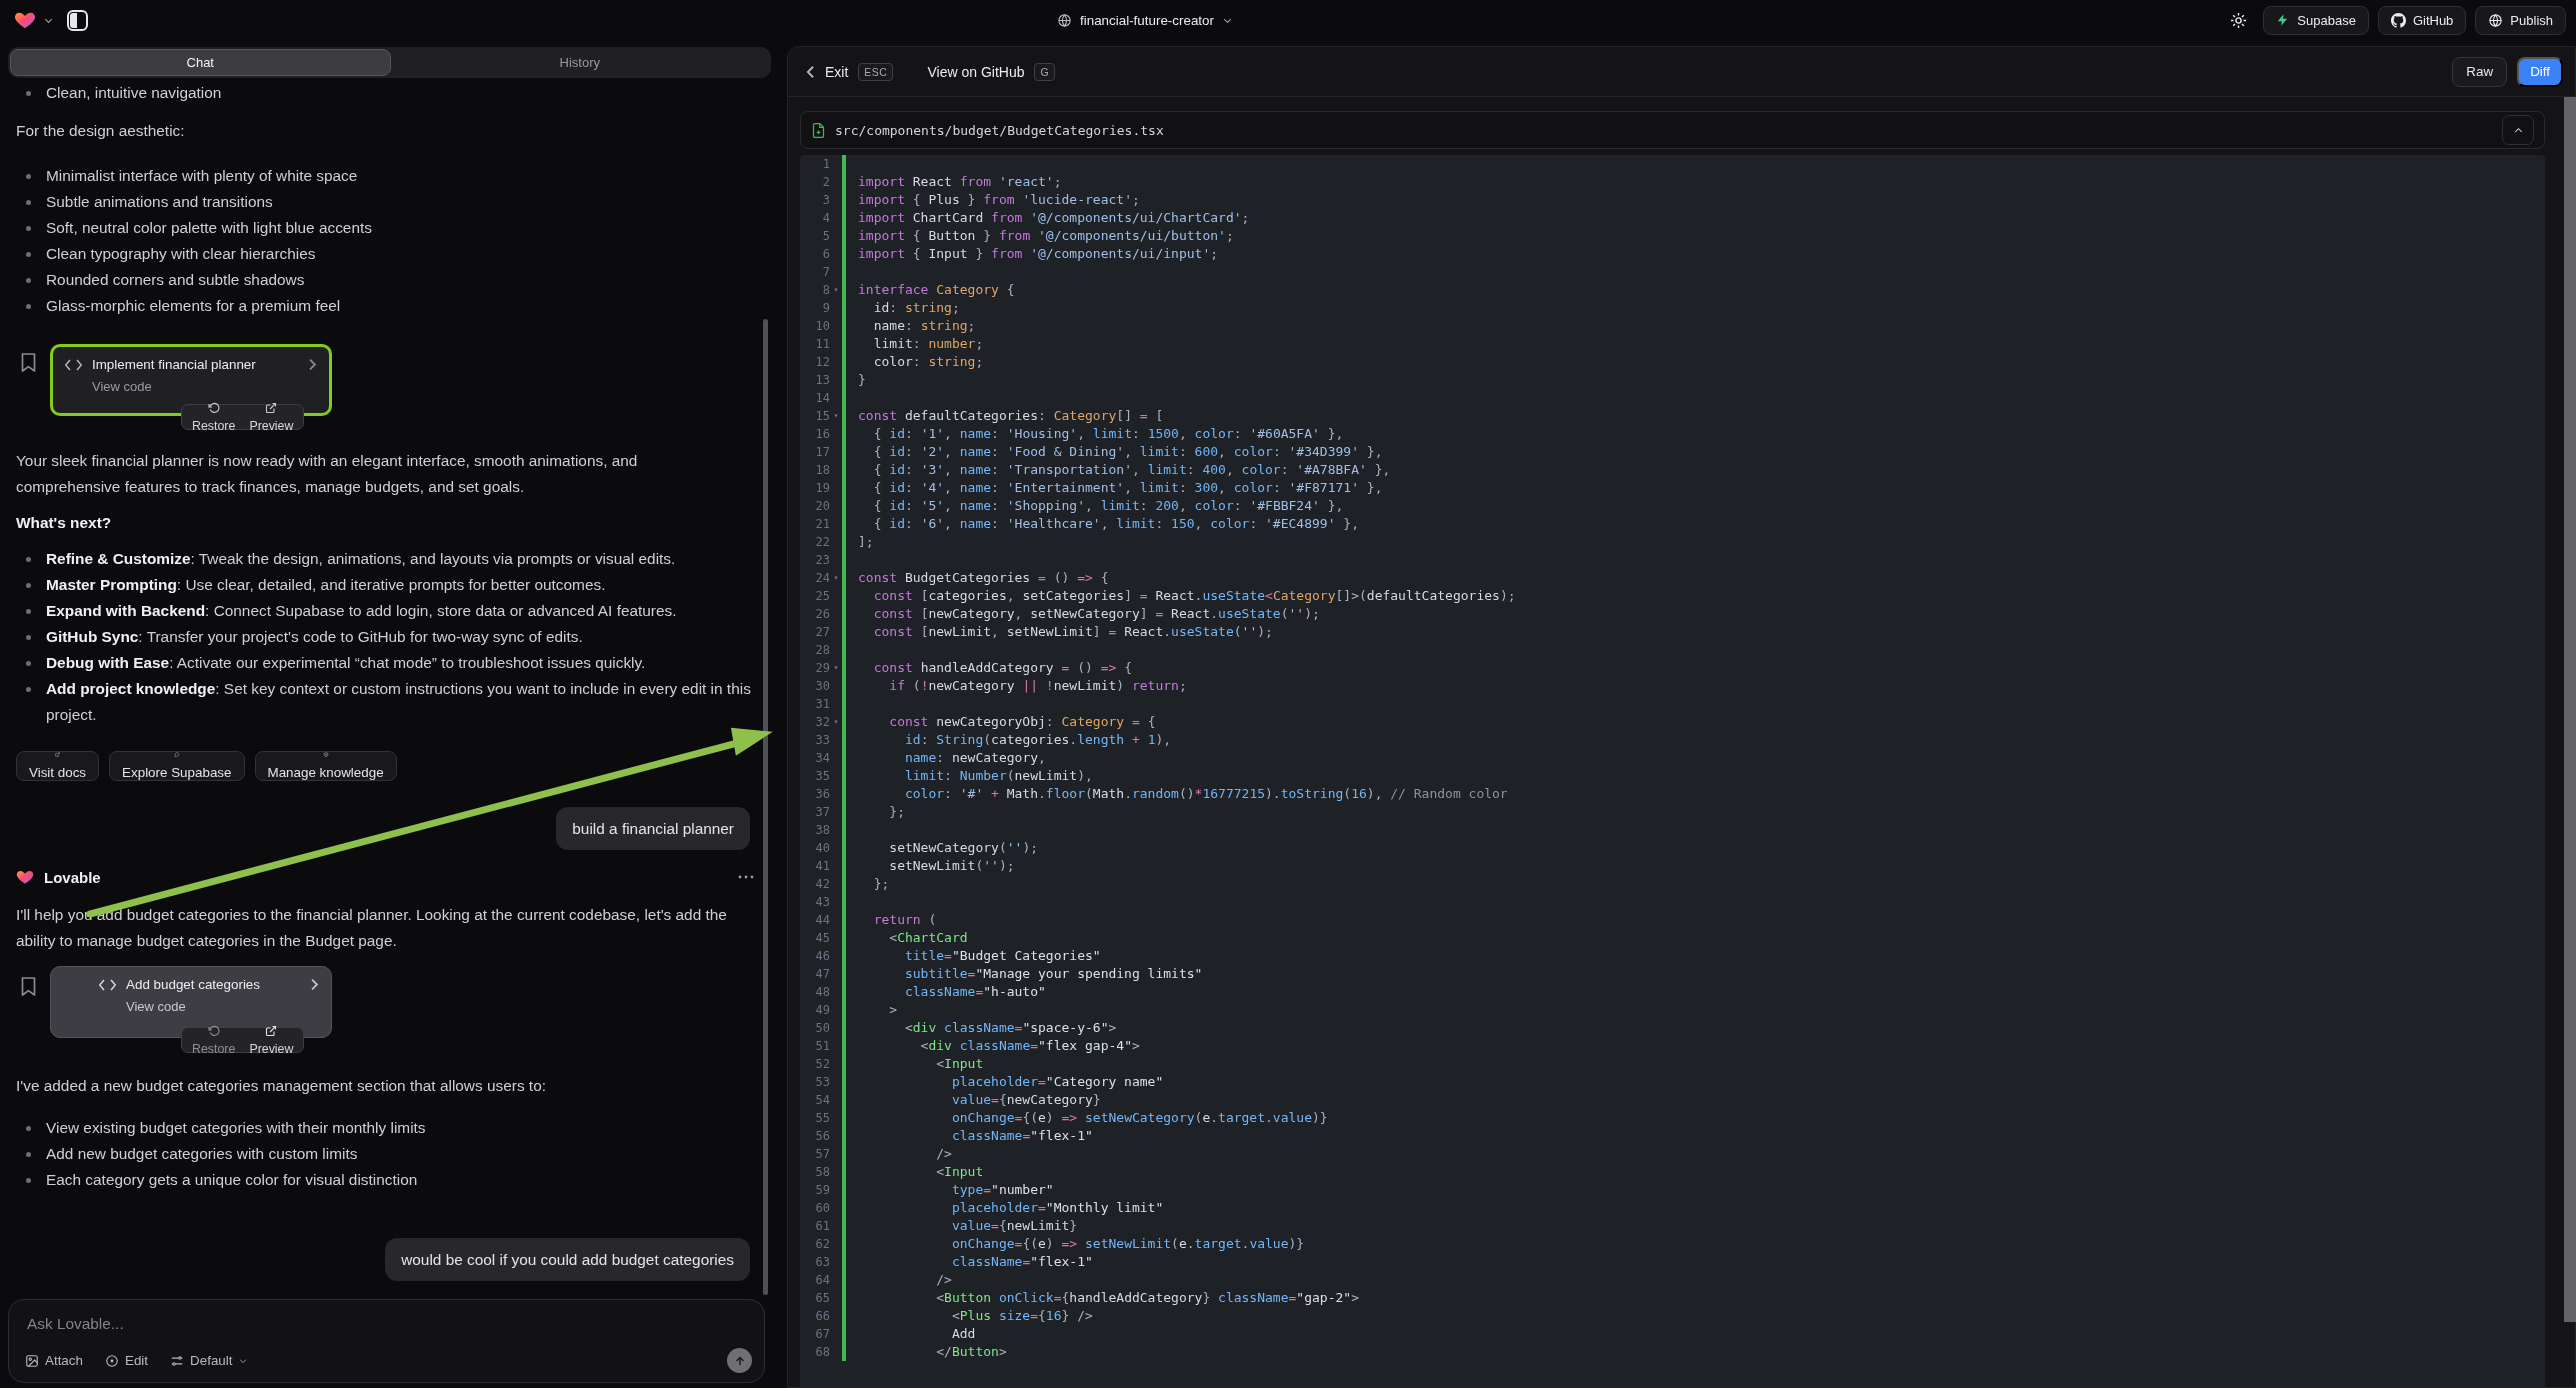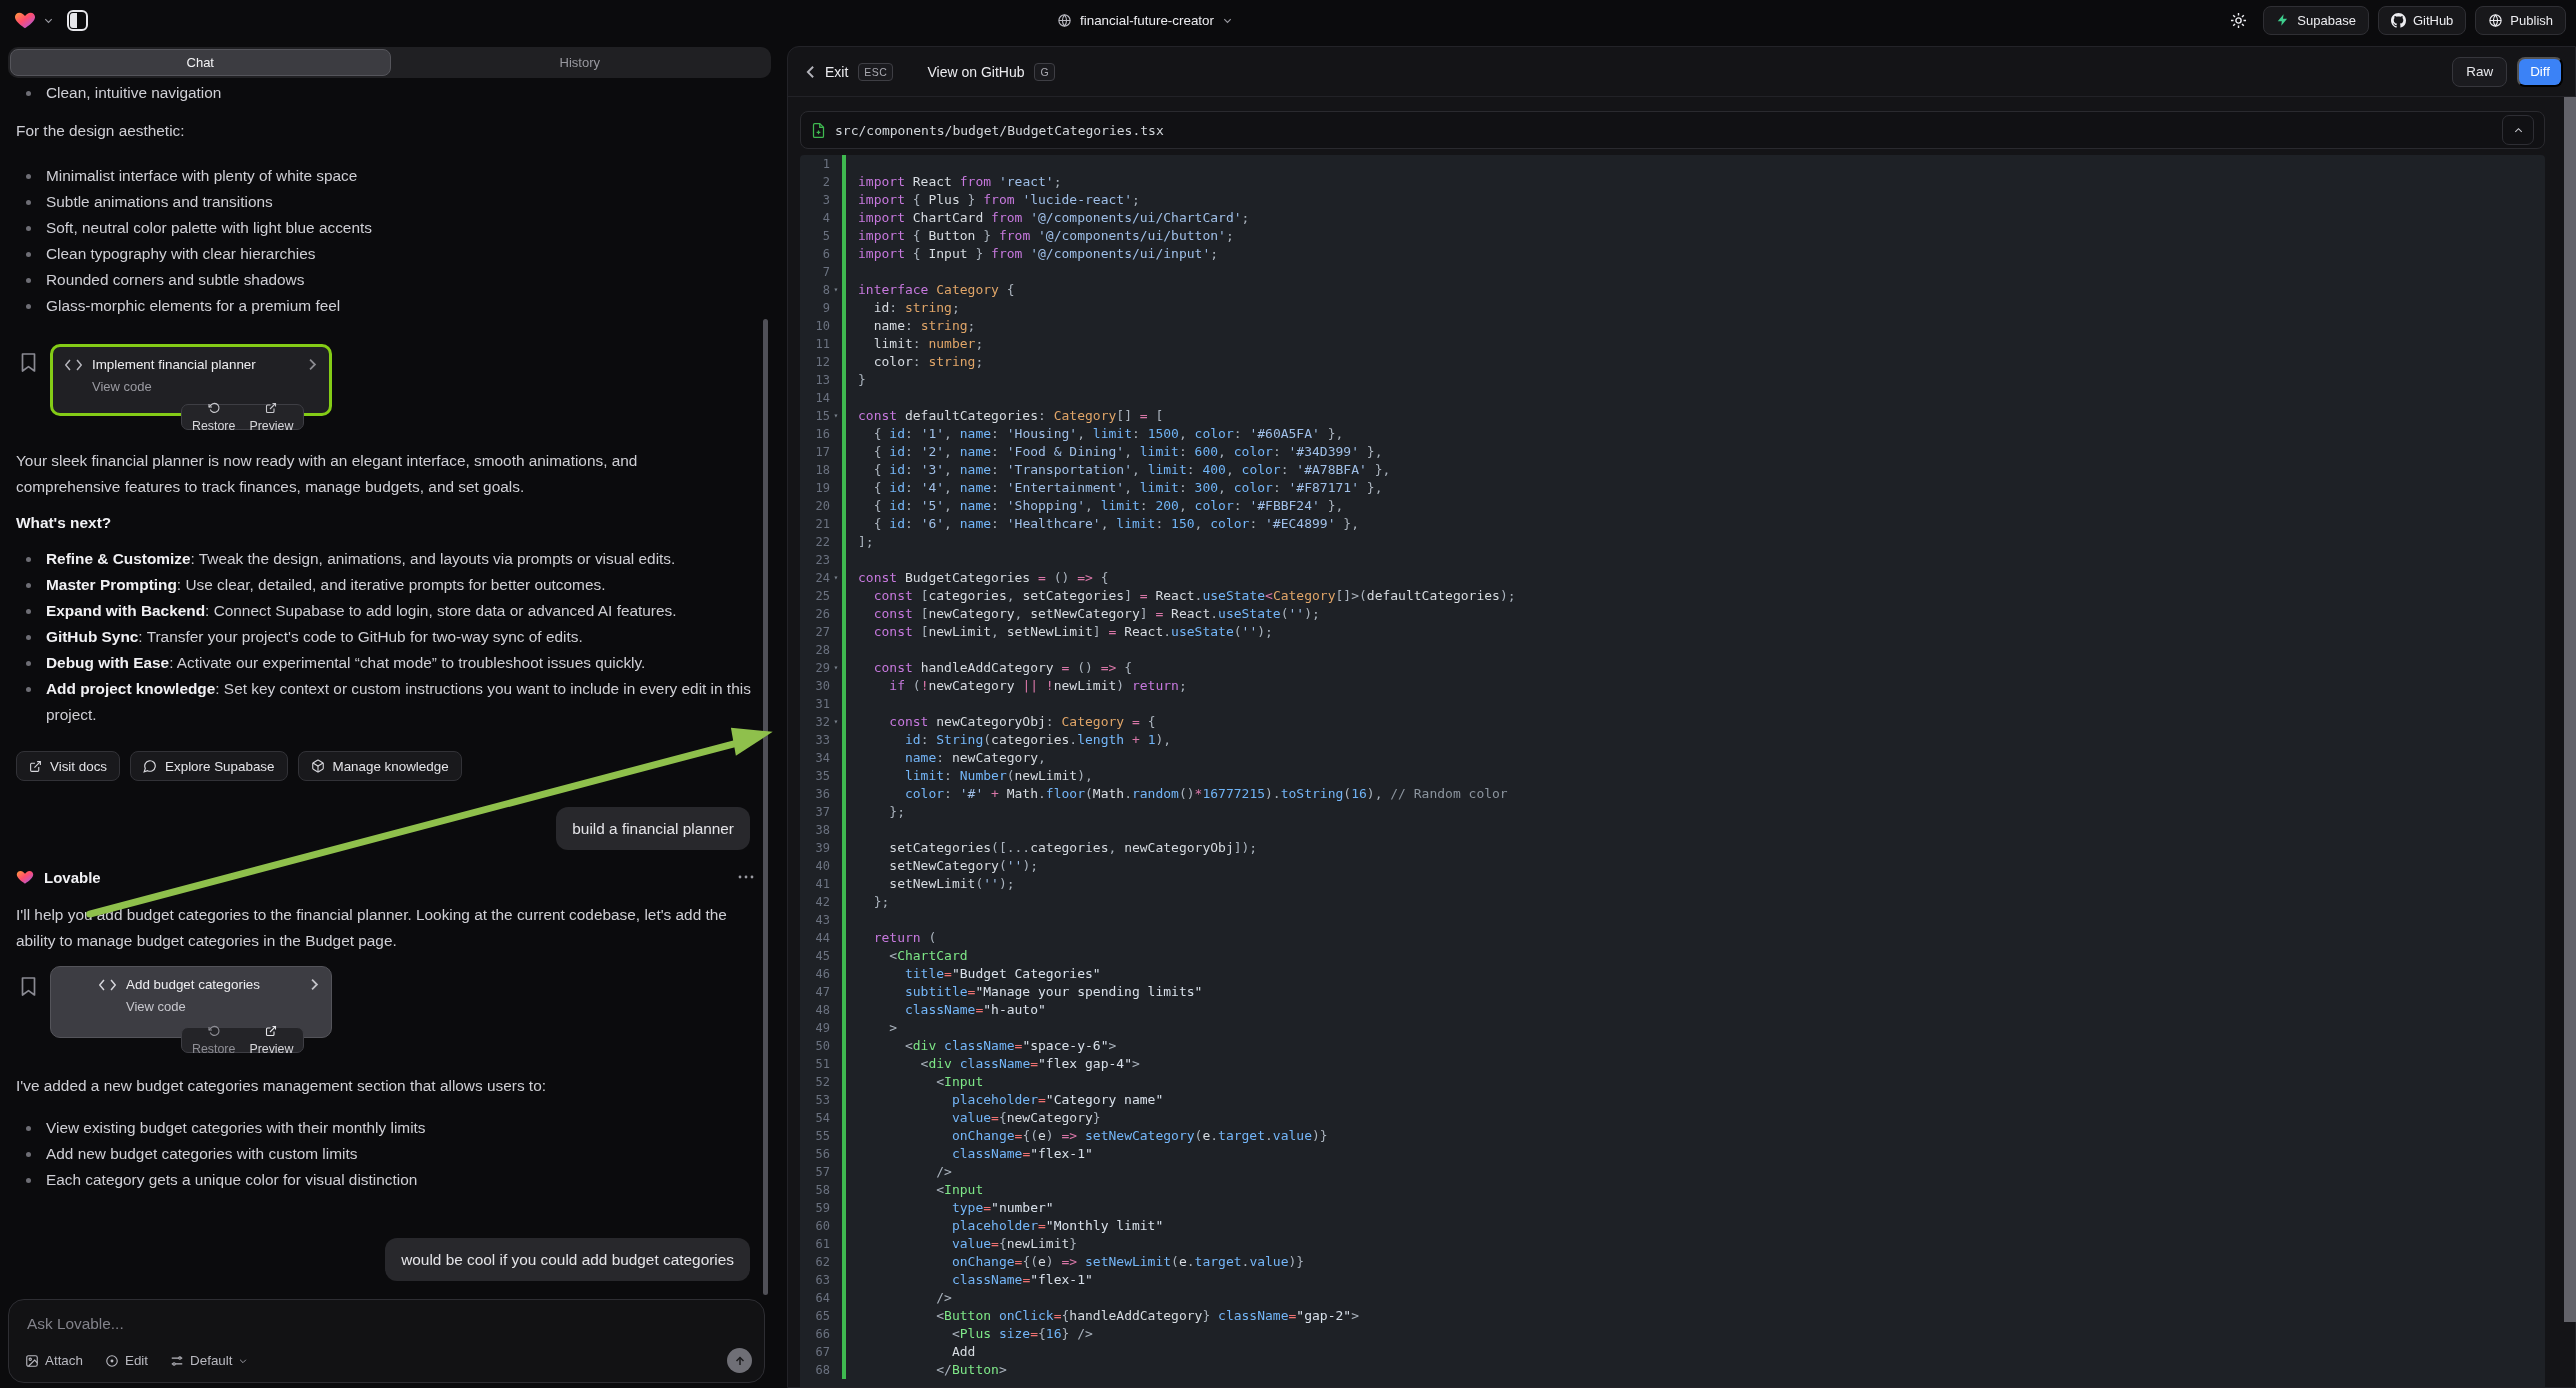--- a/index.html
+++ b/index.html
@@ -38,21 +38,21 @@
   .vcard.v2{background:#3d3d43;border:1px solid #54545a;padding-left:48px;}
   .vcard .row1{display:flex;align-items:center;gap:10px;font-size:13.4px;color:#ededf0;}
   .vcard .row1 .grow{flex:1;}
   .vcard .row2{margin-left:27px;margin-top:7px;font-size:13px;color:#9a9aa1;}
   .pill{height:24px;display:flex;align-items:center;gap:14px;background:#242428;border:1px solid #3e3e44;
         border-radius:7px;padding:0 10px;font-size:12.4px;color:#d7d7db;}
   .pill .item{display:flex;align-items:center;gap:5px;cursor:pointer;flex-direction:column;}
   .pill .dim{color:#8e8e95;}
 
   .actionbtn{display:flex;align-items:center;gap:8px;height:30px;padding:0 12px;border:1px solid #323237;
-             border-radius:8px;background:#19191c;font-size:13.4px;color:#e4e4e8;cursor:pointer;}
+             border-radius:8px;background:#19191c;font-size:13.4px;color:#e4e4e8;cursor:pointer;flex-direction:column;}
   .bubble{background:#28282c;border-radius:12px;padding:9px 16px;font-size:15.4px;color:#e4e4e8;line-height:25px;}
   .lov-row{display:flex;align-items:center;gap:10px;}
   .lov-name{font-size:15px;font-weight:600;color:#f0f0f3;}
 
   .inputbox{left:8px;top:1299px;width:757px;height:84px;box-sizing:border-box;background:#121214;
             border:1px solid #2e2e33;border-radius:16px;}
   .ask{position:absolute;left:16px;top:14px;width:597px;background:transparent;border:none;outline:none;
        font-size:15.4px;color:#e4e4e8;font-family:"Liberation Sans",sans-serif;}
   .ask::placeholder{color:#83838b;}
   .in-toolbar{position:absolute;left:16px;right:12px;bottom:9px;display:flex;align-items:center;gap:22px;
@@ -654,26 +654,20 @@
         <span class="addbar"></span>
         <span class="lt"><span class="tk-p">    };</span></span>
       </div>
       <div class="code-line">
         <span class="ln">38</span>
         <span class="fold"></span>
         <span class="addbar"></span>
         <span class="lt"></span>
       </div>
       <div class="code-line">
-        <span class="ln">39</span>
-        <span class="fold"></span>
-        <span class="addbar"></span>
-        <span class="lt"><span class="tk-v">    setCategories</span><span class="tk-p">([...</span><span class="tk-v">categories</span><span class="tk-p">, </span><span class="tk-v">newCategoryObj</span><span class="tk-p">]);</span></span>
-      </div>
-      <div class="code-line">
         <span class="ln">40</span>
         <span class="fold"></span>
         <span class="addbar"></span>
         <span class="lt"><span class="tk-v">    setNewCategory</span><span class="tk-p">(</span><span class="tk-s">''</span><span class="tk-p">);</span></span>
       </div>
       <div class="code-line">
         <span class="ln">41</span>
         <span class="fold"></span>
         <span class="addbar"></span>
         <span class="lt"><span class="tk-v">    setNewLimit</span><span class="tk-p">(</span><span class="tk-s">''</span><span class="tk-p">);</span></span>

